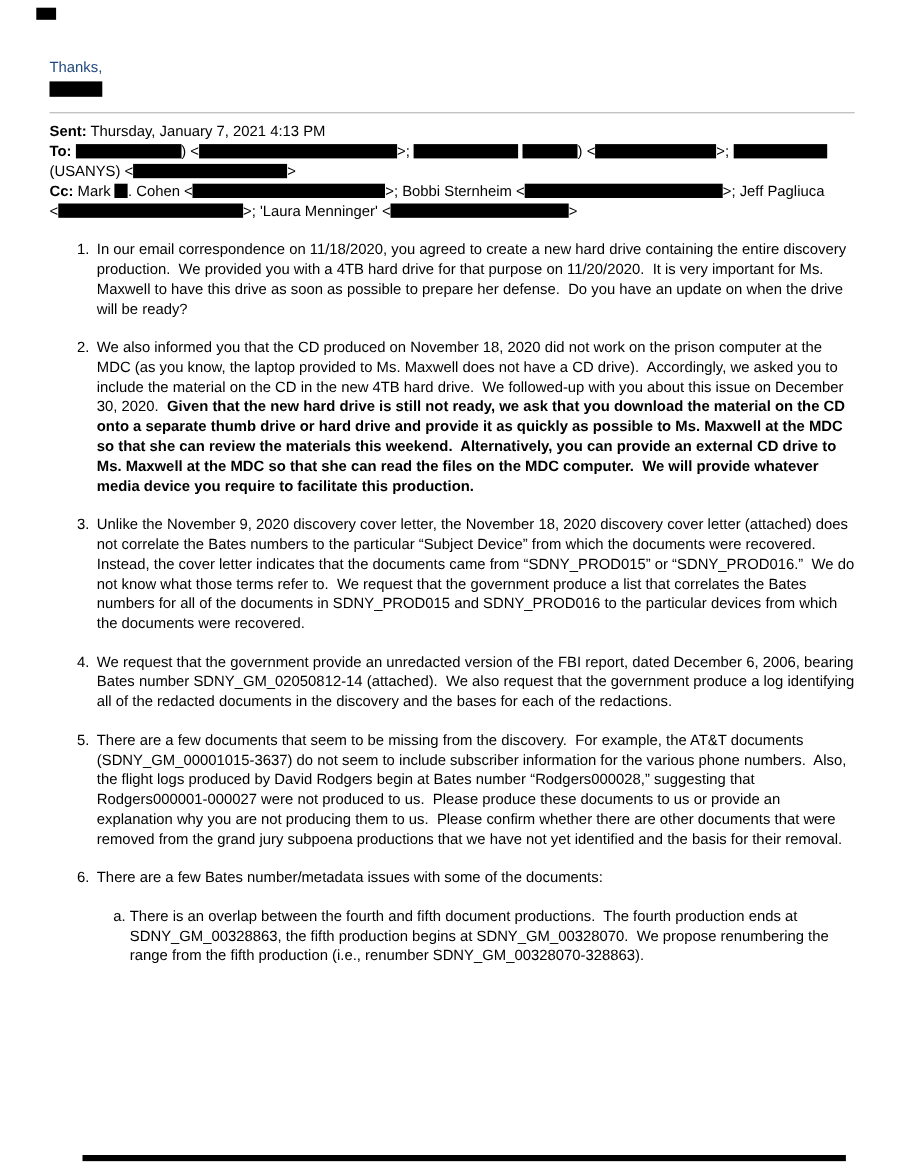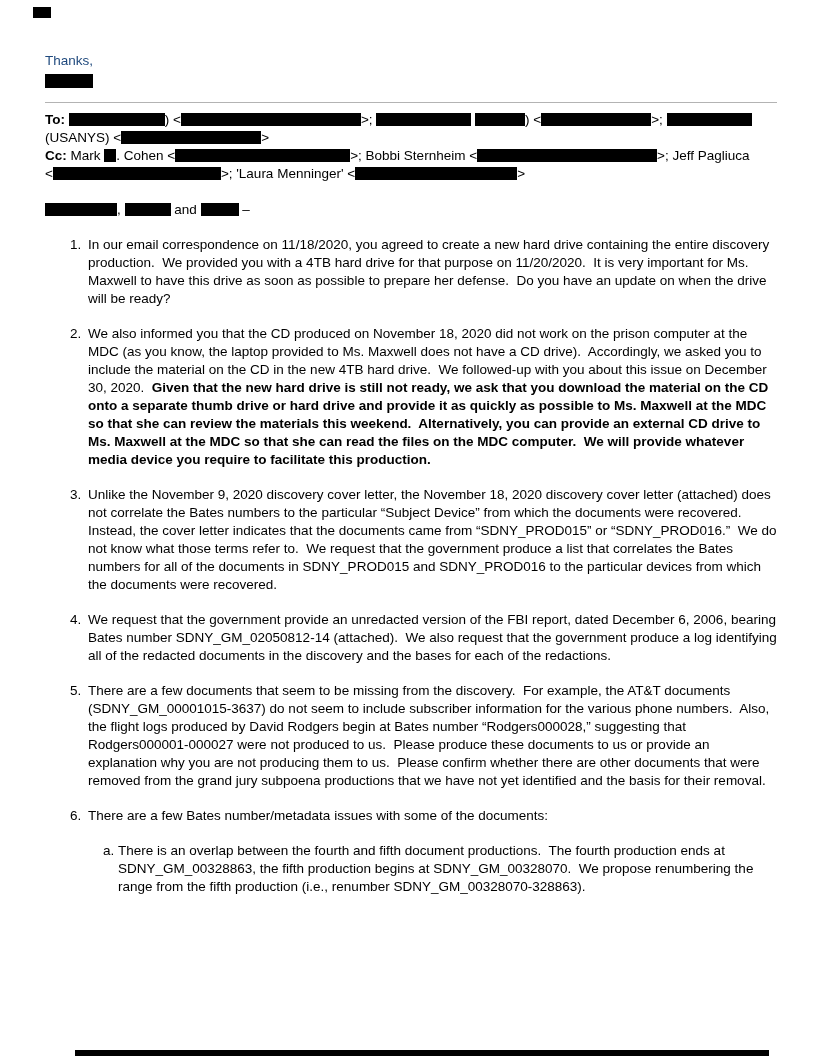--- a/index.html
+++ b/index.html
@@ -44,25 +44,25 @@
 <div class="page">
 
   <span class="top-mark"></span>
 
   <div class="closing" style="color:#1F497D;">Thanks,</div>
   <span class="redaction sig-bar"></span>
 
   <div class="divider"></div>
 
   <div>
+    <div class="hdr"><span class="hlabel">Sent:</span><span> Thursday, January 7, 2021 4:13 PM</span></div>
     <div class="hdr"><span class="hlabel">To:</span><span> <span class="redaction" style="width: 96px;"></span>) &lt;<span class="redaction" style="width: 180px;"></span>&gt;; <span class="redaction" style="width: 95px;"></span> <span class="redaction" style="width: 50px;"></span>) &lt;<span class="redaction" style="width: 110px;"></span>&gt;; <span class="redaction" style="width: 85px;"></span><br>(USANYS) &lt;<span class="redaction" style="width: 140px;"></span>&gt;</span></div>
     <div class="hdr"><span class="hlabel">Cc:</span><span> Mark <span class="redaction" style="width: 12px;"></span>. Cohen &lt;<span class="redaction" style="width: 175px;"></span>&gt;; Bobbi Sternheim &lt;<span class="redaction" style="width: 180px;"></span>&gt;; Jeff Pagliuca<br>&lt;<span class="redaction" style="width: 168px;"></span>&gt;; 'Laura Menninger' &lt;<span class="redaction" style="width: 162px;"></span>&gt;</span></div>
   </div>
 
-  <div class="salutation"><span class="redaction" style="width: 72px;"></span>, <span class="redaction" style="width: 46px;"></span> and <span class="redaction" style="width: 38px;"></span> –</div>
 
 
   <div>
       <div class="li">
         <span class="marker">1.</span>
         <div class="body"><span>In our email correspondence on 11/18/2020, you agreed to create a new hard drive containing the entire discovery production.  We provided you with a 4TB hard drive for that purpose on 11/20/2020.  It is very important for Ms. Maxwell to have this drive as soon as possible to prepare her defense.  Do you have an update on when the drive will be ready?</span></div>
       </div>
       <div class="li">
         <span class="marker">2.</span>
         <div class="body"><span>We also informed you that the CD produced on November 18, 2020 did not work on the prison computer at the MDC (as you know, the laptop provided to Ms. Maxwell does not have a CD drive).  Accordingly, we asked you to include the material on the CD in the new 4TB hard drive.  We followed-up with you about this issue on December 30, 2020.  </span><b>Given that the new hard drive is still not ready, we ask that you download the material on the CD onto a separate thumb drive or hard drive and provide it as quickly as possible to Ms. Maxwell at the MDC so that she can review the materials this weekend.  Alternatively, you can provide an external CD drive to Ms. Maxwell at the MDC so that she can read the files on the MDC computer.  We will provide whatever media device you require to facilitate this production.</b></div>

